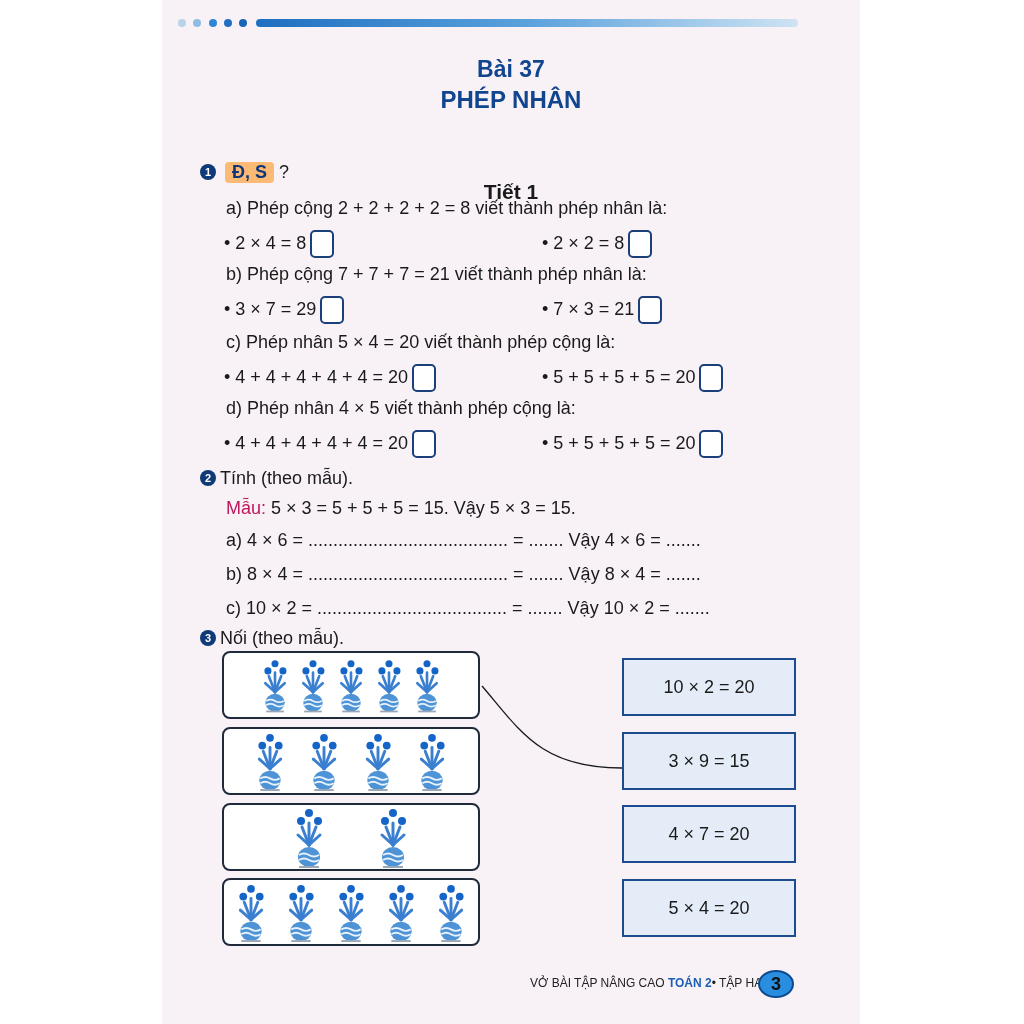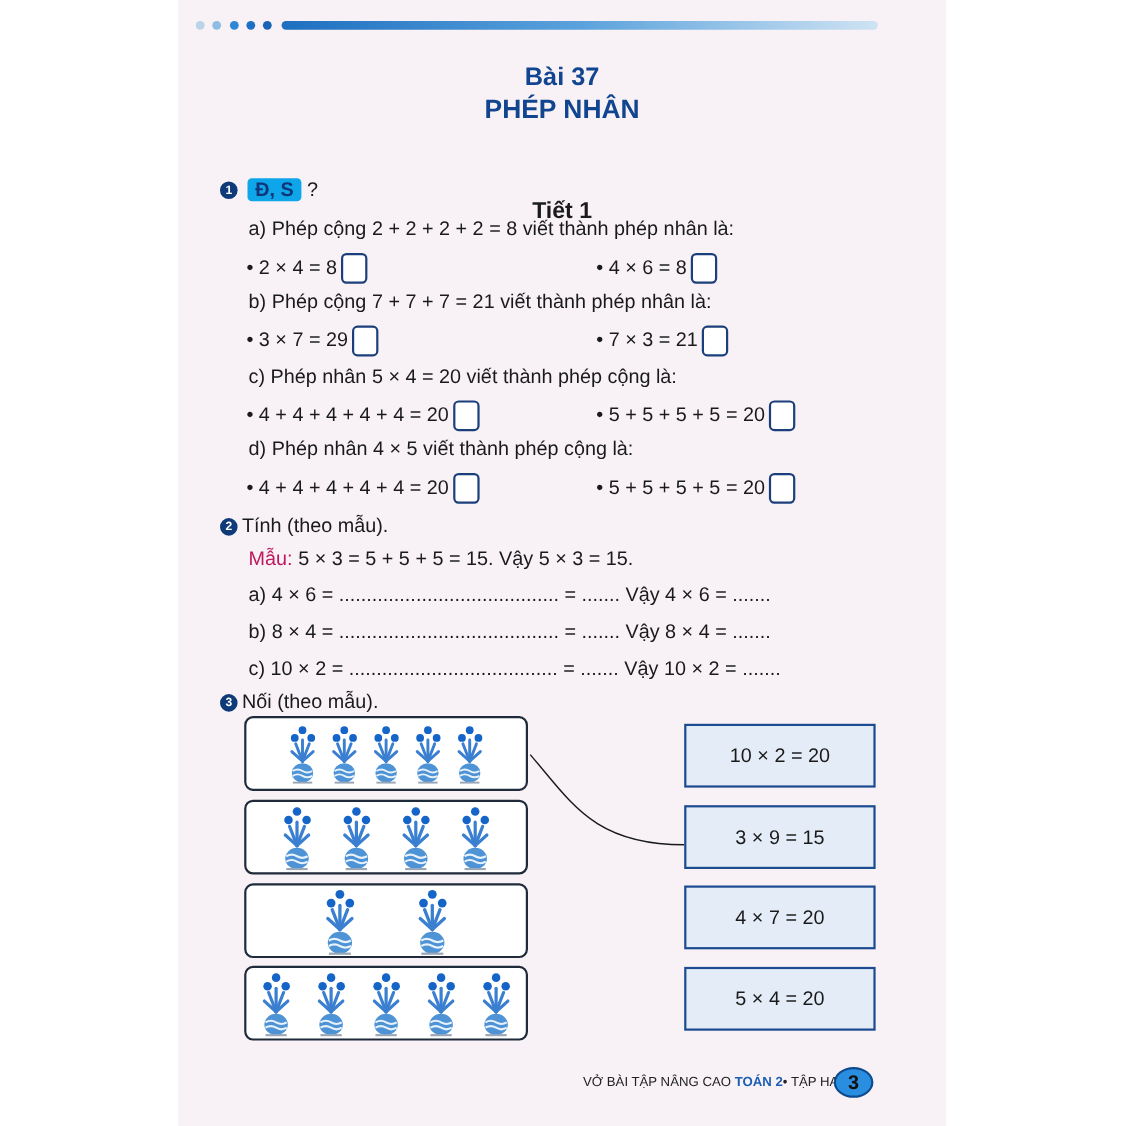--- a/index.html
+++ b/index.html
@@ -10,21 +10,21 @@
   .dot { position:absolute; top:1px; width:8px; height:8px; border-radius:50%; }
   .bar { position:absolute; left:78px; top:1px; height:8px; width:542px; border-radius:4px;
          background:linear-gradient(90deg,#1e6fc0 0%,#5aa2dc 50%,#cfe3f3 100%); }
   .title1, .title2, .title3 { position:absolute; left:162px; width:698px; text-align:center; font-weight:bold; }
   .title1 { top:56px; font-size:23px; color:#11458f; }
   .title2 { top:86px; font-size:24px; color:#11458f; }
   .title3 { top:136px; font-size:21px; color:#1a1a1a;margin-top:44px; }
   .num { display:inline-block; width:16px; height:16px; border-radius:50%; background:#0e3a78; color:#fff;
          font-size:11px; font-weight:bold; text-align:center; line-height:16px; vertical-align:2px; margin-right:4px; }
   .t { position:absolute; font-size:18px; white-space:nowrap; }
-  .ds { display:inline-block; background:#0ea5e9; border-radius:4px; padding:0 7px; font-weight:bold; color:#10367a; }
+  .ds { display:inline-block; background:#fdba74; border-radius:4px; padding:0 7px; font-weight:bold; color:#10367a; }
   .box { display:inline-block; width:20px; height:24px; border:2px solid #1b3f7a; border-radius:5px; background:#fff;
          vertical-align:middle; margin-left:4px; }
   .mau { color:#be185d; }
   .pic { position:absolute; left:222px; width:258px; height:68px; border:2px solid #1f2a3a; border-radius:8px; background:#fff;
          display:flex; align-items:center; justify-content:center; gap:8px; box-sizing:border-box; }
   .eq { position:absolute; left:622px; width:174px; height:58px; border:2px solid #1d4b8f; background:#e3ecf7;
         box-sizing:border-box; display:flex; align-items:center; justify-content:center; font-size:18px; }
   .footer { position:absolute; left:530px; top:976px; font-size:12px; color:#222; }
   .footer b { color:#1b5fb3; }
   .pagenum { position:absolute; left:758px; top:970px; width:36px; height:28px; border-radius:50%; background:#2a8ee0;
@@ -50,21 +50,21 @@
 <div class="title3">Tiết 1</div>
 
 <div class="t" style="left:200px;top:162px">
   <span class="num">1</span>
   <span class="ds">Đ, S</span>
   <span>?</span>
 </div>
 
 <div class="t" style="left:226px;top:198px">a) Phép cộng 2 + 2 + 2 + 2 = 8 viết thành phép nhân là:</div>
 <div class="t" style="left:224px;top:230px">• <span>2 × 4 = 8</span><span class="box"></span></div>
-<div class="t" style="left:542px;top:230px">• <span>4 × 6 = 8</span><span class="box"></span></div>
+<div class="t" style="left:542px;top:230px">• <span>2 × 2 = 8</span><span class="box"></span></div>
 
 <div class="t" style="left:226px;top:264px">b) Phép cộng 7 + 7 + 7 = 21 viết thành phép nhân là:</div>
 <div class="t" style="left:224px;top:296px">• <span>3 × 7 = 29</span><span class="box"></span></div>
 <div class="t" style="left:542px;top:296px">• <span>7 × 3 = 21</span><span class="box"></span></div>
 
 <div class="t" style="left:226px;top:332px">c) Phép nhân 5 × 4 = 20 viết thành phép cộng là:</div>
 <div class="t" style="left:224px;top:364px">• <span>4 + 4 + 4 + 4 + 4 = 20</span><span class="box"></span></div>
 <div class="t" style="left:542px;top:364px">• <span>5 + 5 + 5 + 5 = 20</span><span class="box"></span></div>
 
 <div class="t" style="left:226px;top:398px">d) Phép nhân 4 × 5 viết thành phép cộng là:</div>

